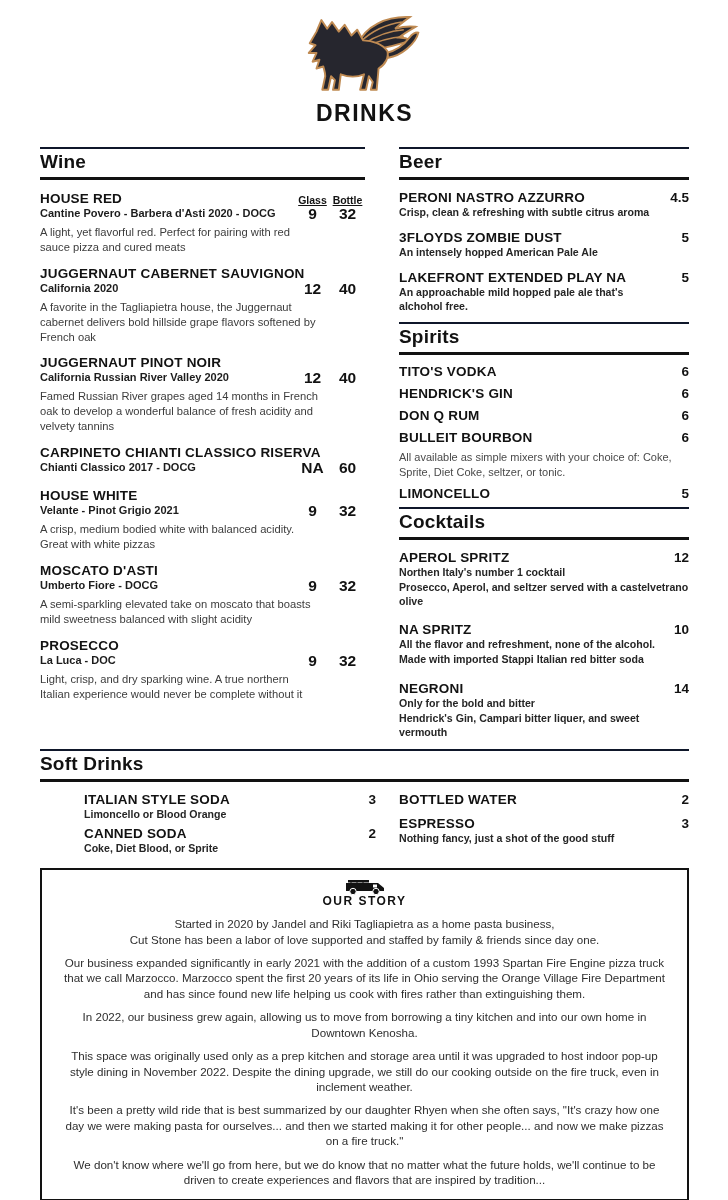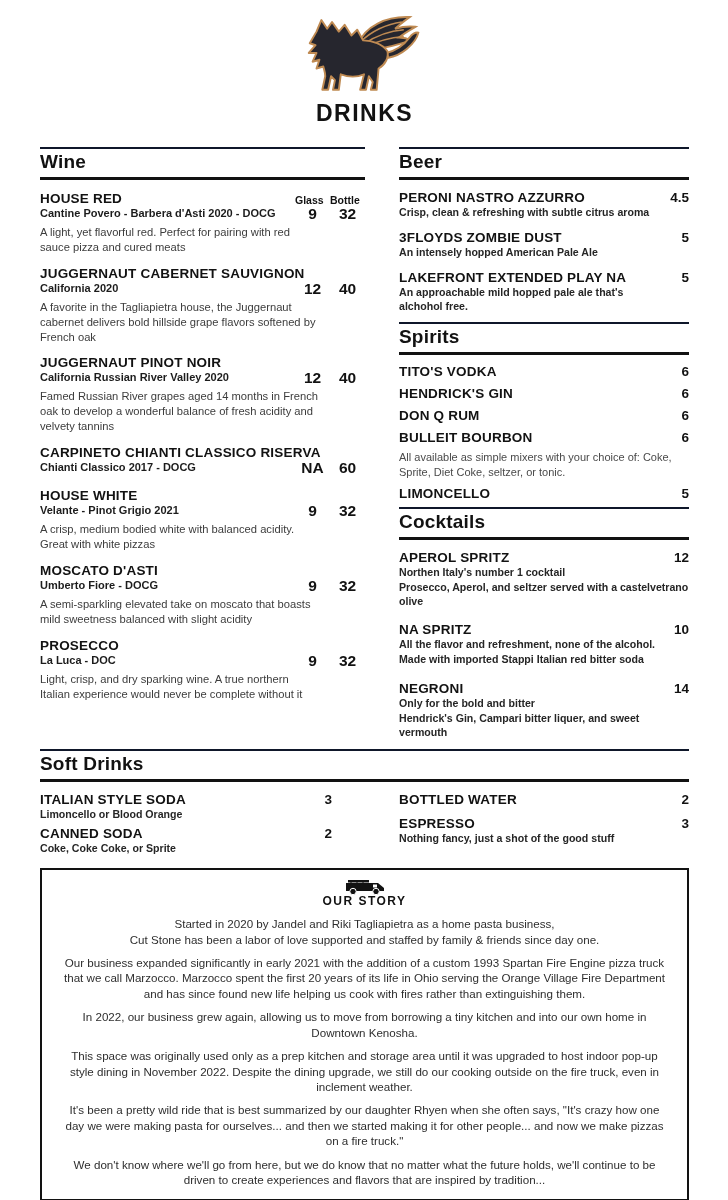--- a/index.html
+++ b/index.html
@@ -23,41 +23,41 @@
   .section-head {
     border-top:2px solid #0f172a; border-bottom:3px solid #121212;
     padding:2px 0 4px; font-size:19px; font-weight:bold; letter-spacing:0.2px;
   }
 
   
   .wine-item { margin-top:11px; }
   .wi-row1 { display:flex; justify-content:space-between; align-items:flex-end; }
   .wi-name { font-size:13.5px; font-weight:bold; letter-spacing:0.2px; }
   .wi-heads { display:flex; width:70px; font-size:10.5px; font-weight:bold; flex:none; }
-  .wi-heads span { width:35px; }
+  .wi-heads span { width:35px; text-align:center; text-decoration:underline; }
   .wi-row2 { display:flex; justify-content:space-between; align-items:flex-start; margin-top:1px; }
   .wi-sub { font-size:11px; font-weight:bold; color:#1c1c1c; }
   .wi-prices { display:flex; width:70px; flex:none; font-size:15.5px; font-weight:bold; margin-top:-2px; }
   .wi-prices span { width:35px; text-align:center; }
   .wi-desc { font-size:11.2px; color:#3c3c3c; width:278px; line-height:1.33; margin-top:2px; }
 
   
   .r-item { margin-top:10px; }
   .item-row { display:flex; justify-content:space-between; align-items:flex-start; }
   .item-name { font-size:13.5px; font-weight:bold; letter-spacing:0.2px; }
   .item-price { font-size:13.5px; font-weight:bold; }
   .small-desc { font-size:10.6px; font-weight:bold; color:#262626; line-height:1.32; margin-top:1px; }
   .spirit-row { margin-top:7px; }
   .spirits-note { font-size:11px; color:#4a4a4a; line-height:1.35; margin-top:5px; }
   .limoncello-row { margin-top:6px; margin-bottom:6px;text-align:right; }
 
   
   .soft-section { margin-top:9px; }
   .soft-grid { display:flex; justify-content:space-between; margin-top:6px; }
-  .soft-col-left { width:292px; }
+  .soft-col-left { width:292px;margin-left:44px; }
   .soft-col-right { width:290px; }
   .soft-item { margin-top:4px; }
 
   
   .story-box {
     border:2px solid #121212; margin-top:12px;
     padding:6px 22px 12px; text-align:center;
   }
   .story-head { display:flex; flex-direction:column; align-items:center; }
   .story-heading { font-size:12px; font-weight:bold; letter-spacing:1.5px; margin-top:-2px; }
@@ -284,21 +284,21 @@
             <span class="item-name">ITALIAN STYLE SODA</span>
             <span class="item-price">3</span>
           </div>
           <div class="small-desc">Limoncello or Blood Orange</div>
         </div>
         <div class="soft-item">
           <div class="item-row">
             <span class="item-name">CANNED SODA</span>
             <span class="item-price">2</span>
           </div>
-          <div class="small-desc">Coke, Coke Coke, or Sprite</div>
+          <div class="small-desc">Coke, Diet Blood, or Sprite</div>
         </div>
       </div>
       <div class="soft-col-right">
         <div class="soft-item">
           <div class="item-row">
             <span class="item-name">BOTTLED WATER</span>
             <span class="item-price">2</span>
           </div>
         </div>
         <div class="soft-item" style="margin-top:9px;">

